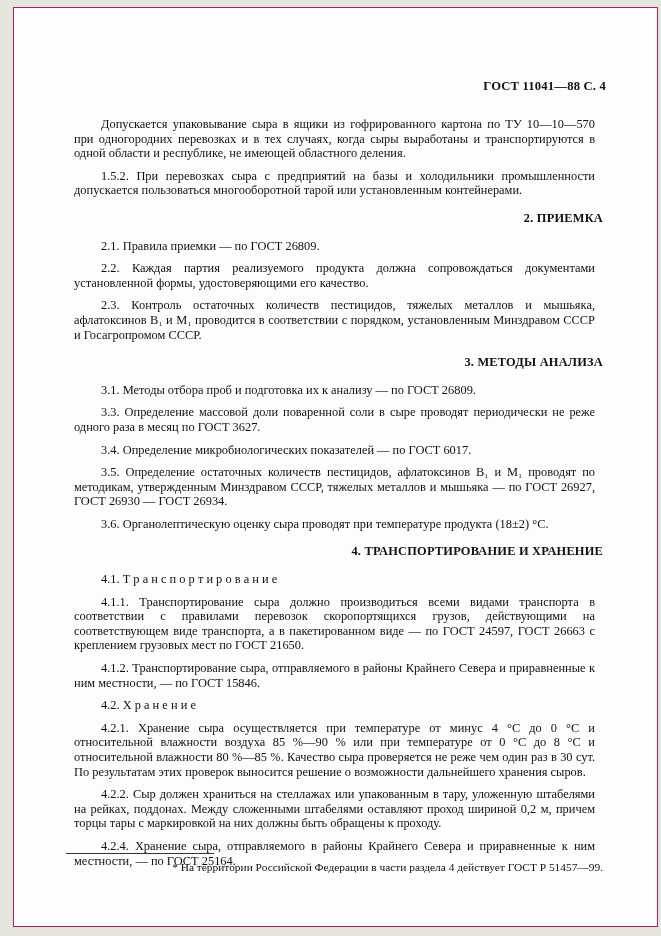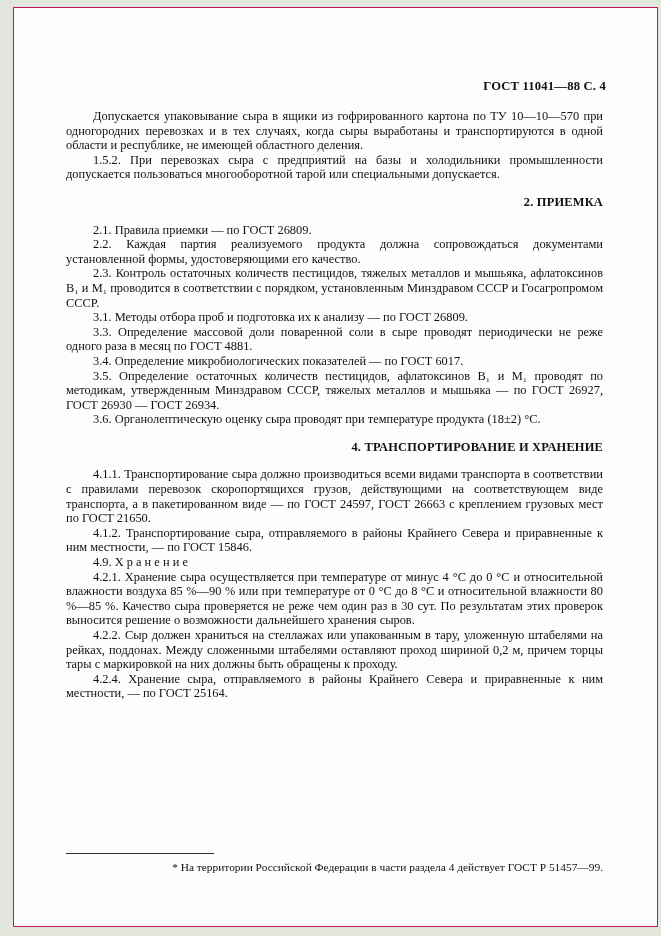--- a/index.html
+++ b/index.html
@@ -19,21 +19,21 @@
   .doc-header{
     position:absolute;top:71px;right:51px;
     font-weight:bold;font-size:12.6px;color:#111;
     letter-spacing:0.2px;
   }
   .content{
     position:absolute;top:101px;left:52px;width:537px;
     color:#111;
   }
   .para{
-    margin:0;
+    margin:8px;
     font-size:12.4px;line-height:14.6px;
     text-indent:27px;
     text-align:justify;
   }
   .heading{
     margin:13px 0 13px 0;
     font-size:12.4px;line-height:14.6px;
     font-weight:bold;text-align:right;
     letter-spacing:0.2px;
   }
@@ -54,40 +54,42 @@
 </style>
 </head>
 <body>
 
 <div class="page">
 
   <div class="doc-header">ГОСТ 11041—88 С. 4</div>
 
   <div class="content">
     <p class="para">Допускается упаковывание сыра в ящики из гофрированного картона по ТУ 10—10—570 при одногородних перевозках и в тех случаях, когда сыры выработаны и транспортируются в одной области и республике, не имеющей областного деления.</p>
-    <p class="para">1.5.2. При перевозках сыра с предприятий на базы и холодильники промышленности допускается пользоваться многооборотной тарой или специальными допускается.</p>
+    <p class="para">1.5.2. При перевозках сыра с предприятий на базы и холодильники промышленности допускается пользоваться многооборотной тарой или установленным контейнерами.</p>
 
     <h2 class="heading">2. ПРИЕМКА</h2>
 
     <p class="para">2.1. Правила приемки — по ГОСТ 26809.</p>
     <p class="para">2.2. Каждая партия реализуемого продукта должна сопровождаться документами установленной формы, удостоверяющими его качество.</p>
     <p class="para">2.3. Контроль остаточных количеств пестицидов, тяжелых металлов и мышьяка, афлатоксинов В₁ и М₁ проводится в соответствии с порядком, установленным Минздравом СССР и Госагропромом СССР.</p>
 
+    <h2 class="heading">3. МЕТОДЫ АНАЛИЗА</h2>
 
     <p class="para">3.1. Методы отбора проб и подготовка их к анализу — по ГОСТ 26809.</p>
-    <p class="para">3.3. Определение массовой доли поваренной соли в сыре проводят периодически не реже одного раза в месяц по ГОСТ 4881.</p>
+    <p class="para">3.3. Определение массовой доли поваренной соли в сыре проводят периодически не реже одного раза в месяц по ГОСТ 3627.</p>
     <p class="para">3.4. Определение микробиологических показателей — по ГОСТ 6017.</p>
     <p class="para">3.5. Определение остаточных количеств пестицидов, афлатоксинов В₁ и М₁ проводят по методикам, утвержденным Минздравом СССР, тяжелых металлов и мышьяка — по ГОСТ 26927, ГОСТ 26930 — ГОСТ 26934.</p>
     <p class="para">3.6. Органолептическую оценку сыра проводят при температуре продукта (18±2) °С.</p>
 
     <h2 class="heading">4. ТРАНСПОРТИРОВАНИЕ И ХРАНЕНИЕ</h2>
 
+    <p class="para">4.1. Т р а н с п о р т и р о в а н и е</p>
     <p class="para">4.1.1. Транспортирование сыра должно производиться всеми видами транспорта в соответствии с правилами перевозок скоропортящихся грузов, действующими на соответствующем  виде транспорта, а  в  пакетированном  виде — по ГОСТ 24597, ГОСТ 26663 с креплением грузовых мест по ГОСТ 21650.</p>
     <p class="para">4.1.2. Транспортирование сыра, отправляемого в районы Крайнего Севера и приравненные к ним местности, — по ГОСТ 15846.</p>
-    <p class="para">4.9. Х р а н е н и е</p>
+    <p class="para">4.2. Х р а н е н и е</p>
     <p class="para">4.2.1. Хранение сыра осуществляется при температуре от минус 4 °С до 0 °С и относительной влажности воздуха 85 %—90 % или при температуре от 0 °С до 8 °С и относительной влажности 80 %—85 %. Качество сыра проверяется не реже чем один раз в 30 сут. По результатам этих проверок выносится решение о возможности дальнейшего хранения сыров.</p>
     <p class="para">4.2.2. Сыр должен храниться на стеллажах или упакованным в тару, уложенную штабелями на рейках, поддонах. Между сложенными штабелями оставляют проход шириной 0,2 м, причем торцы тары с маркировкой на них должны быть обращены к проходу.</p>
     <p class="para">4.2.4. Хранение сыра, отправляемого в районы Крайнего Севера и приравненные к ним местности, — по ГОСТ 25164.</p>
   </div>
 
   <div class="footnote-area">
     <div class="footnote-rule"></div>
     <p class="footnote-text">* На территории Российской Федерации в части раздела 4 действует ГОСТ Р 51457—99.</p>
   </div>
 

